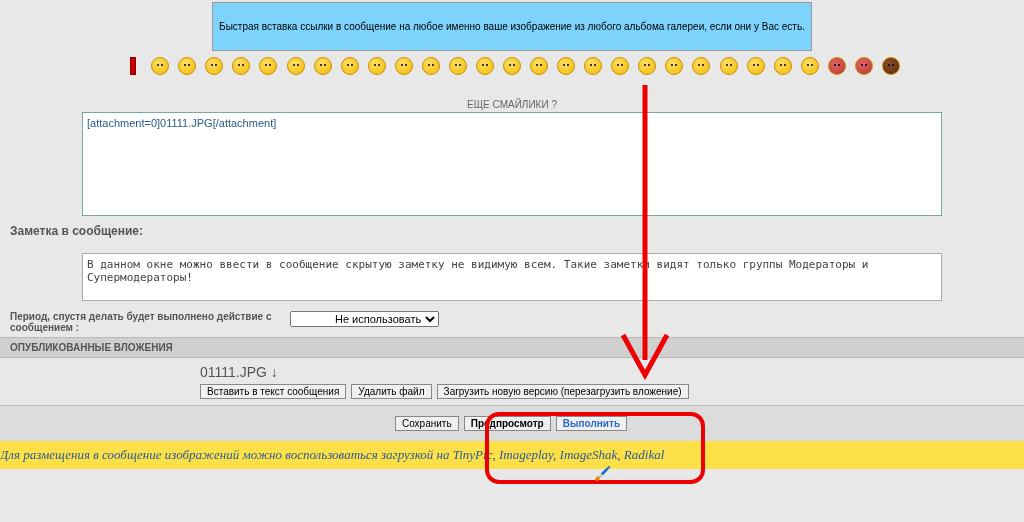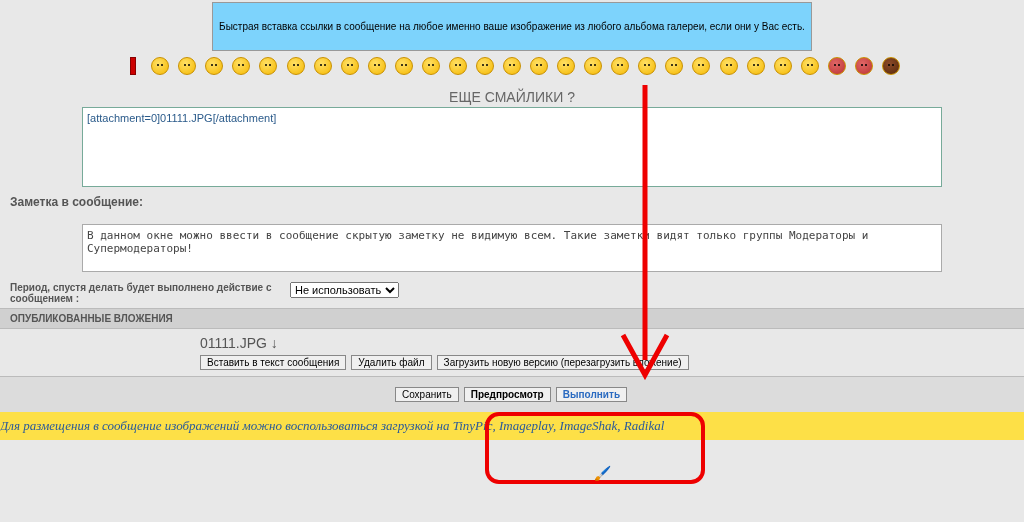--- a/index.html
+++ b/index.html
@@ -1,29 +1,29 @@
 <!DOCTYPE html>
 <html><head>
 <meta charset="utf-8">
 <style>
 * { box-sizing: border-box; margin: 0; padding: 0; }
 body { font-family: Verdana, Arial, sans-serif; font-size: 11px; background: #e8e8e8; width: 1024px; height: 522px; overflow: hidden; position: relative; }
 .container { padding: 0; }
 .hint-box { background: #7dd3fc; border: 1px solid #999; padding: 18px 6px; font-size: 10px; text-align: center; margin: 2px auto; display: table; }
 .smiley-row { text-align: center; padding: 4px 0; }
 .smiley { display: inline-block; width: 20px; height: 20px; margin: 0 2px; vertical-align: middle; }
-.smiley-label { text-align: center; font-size: 14px; color: #666; margin-top: 8px; }
-.textarea-main { width: 860px; height: 80px; margin: 2px auto; display: block; border: 1px solid #7a9; padding: 4px; font-family: Verdana, Arial, sans-serif; font-size: 11px; color: #2a5a8a; resize: none; }
+.smiley-label { text-align: center; font-size: 10px; color: #666; margin-top: 18px; }
+.textarea-main { width: 860px; height: 104px; margin: 2px auto; display: block; border: 1px solid #7a9; padding: 4px; font-family: Verdana, Arial, sans-serif; font-size: 11px; color: #2a5a8a; resize: none; }
 .section { padding: 6px 10px; }
 .label-row { font-weight: bold; font-size: 12px; color: #555; margin-bottom: 15px; }
 .note-textarea { width: 860px; height: 48px; margin: 0 auto; display: block; border: 1px solid #aaa; padding: 4px; font-size: 11px; color: #444; resize: none; }
 .period-row { display: flex; align-items: flex-start; padding: 4px 10px; }
 .period-label { width: 280px; font-size: 10px; color: #555; }
 .period-label b { font-weight: bold; }
-.period-select { font-size: 11px; }
+.period-select { font-size: 11px; padding-left: 40px; }
 .attachments-header { background: #d0d0d0; padding: 4px 10px; font-weight: bold; font-size: 10px; color: #555; border-top: 1px solid #bbb; border-bottom: 1px solid #bbb; }
 .attachment-row { padding: 6px 10px 6px 200px; }
 .attachment-name { font-size: 14px; color: #555; margin-bottom: 4px; }
 .btn { background: #f0f0f0; border: 1px solid #888; padding: 1px 6px; font-size: 10px; cursor: pointer; margin-right: 2px; font-family: inherit; }
 .action-row { text-align: center; padding: 10px 12px; background: #dcdcdc; border-top: 1px solid #bbb; }
 .btn-execute { color: #2a6ac0; font-weight: bold; }
 .bottom-text { text-align: left; font-size: 13px; color: #2a5a9a; font-style: italic; font-family: 'Comic Sans MS', cursive; padding: 6px 0; background: #fde047; }
 .cursor-icon { position: absolute; left: 594px; top: 465px; pointer-events: none; font-size: 14px; }
 
 

